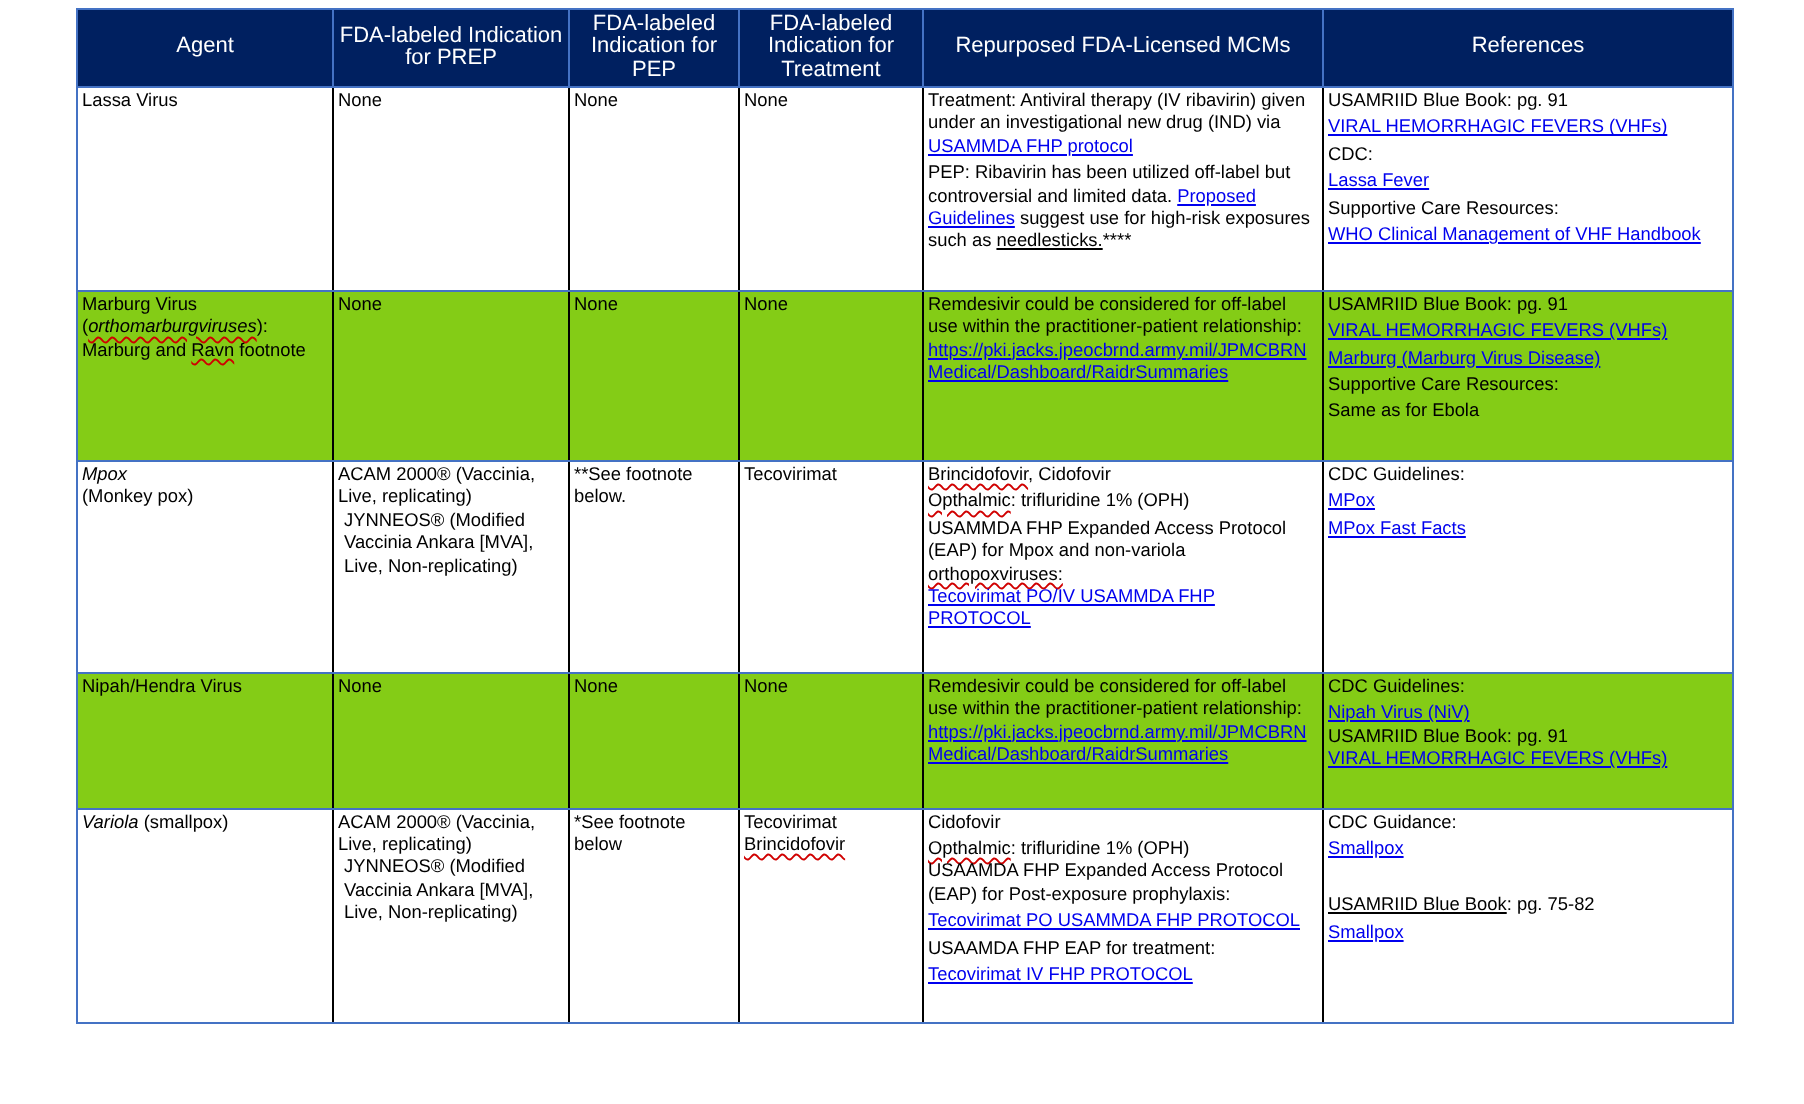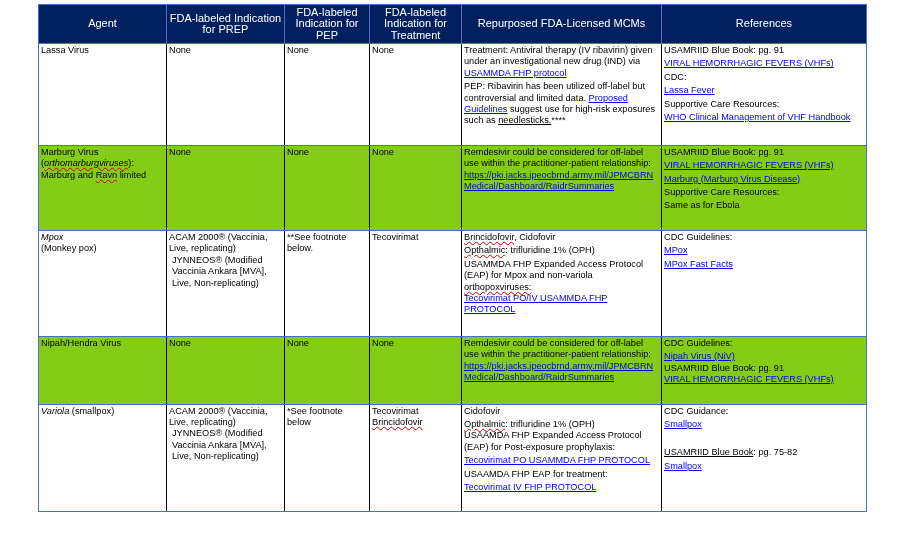--- a/index.html
+++ b/index.html
@@ -70,21 +70,21 @@
         <a class="lnk line gap">Lassa Fever</a>
         <span class="line gap">Supportive Care Resources:</span>
         <a class="lnk line gap">WHO Clinical Management of VHF Handbook</a>
       </td>
     </tr>
 
     <tr class="shade" style="height:70px">
       <td>
         <span>Marburg Virus</span><br>
         <span>(</span><span class="it sq">orthomarburgviruses</span><span>):</span><br>
-        <span>Marburg and </span><span class="sq">Ravn</span><span> limited</span>
+        <span>Marburg and </span><span class="sq">Ravn</span><span> footnote</span>
       </td>
       <td>None</td>
       <td>None</td>
       <td>None</td>
       <td>
         <span class="line">Remdesivir could be considered for off-label use within the practitioner-patient relationship:</span>
         <a class="lnk line" style="word-break:break-all">https://pki.jacks.jpeocbrnd.army.mil/JPMCBRNMedical/Dashboard/RaidrSummaries</a>
       </td>
       <td>
         <span class="line">USAMRIID Blue Book: pg. 91</span>

